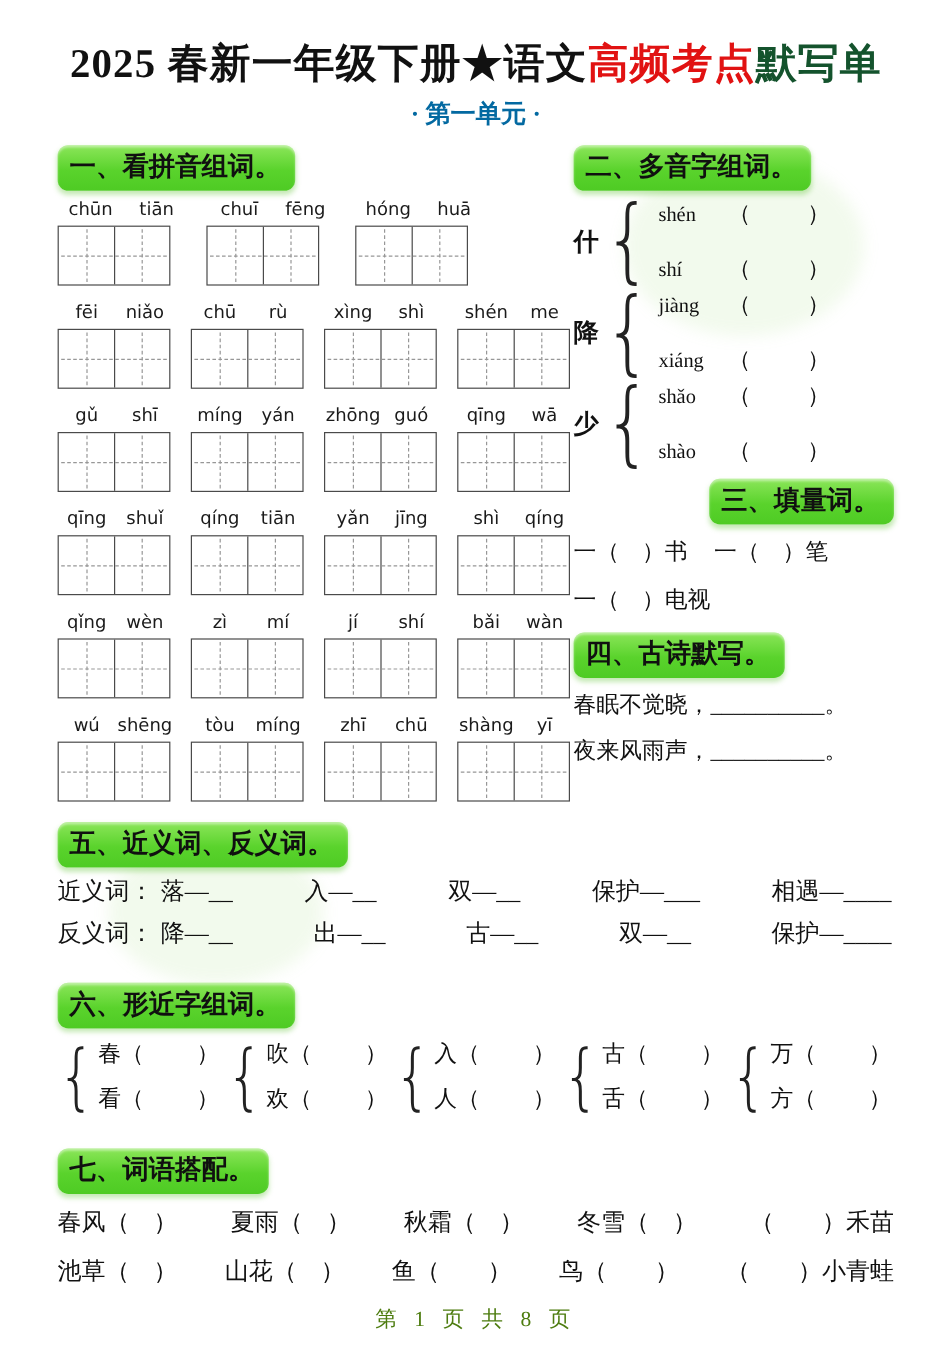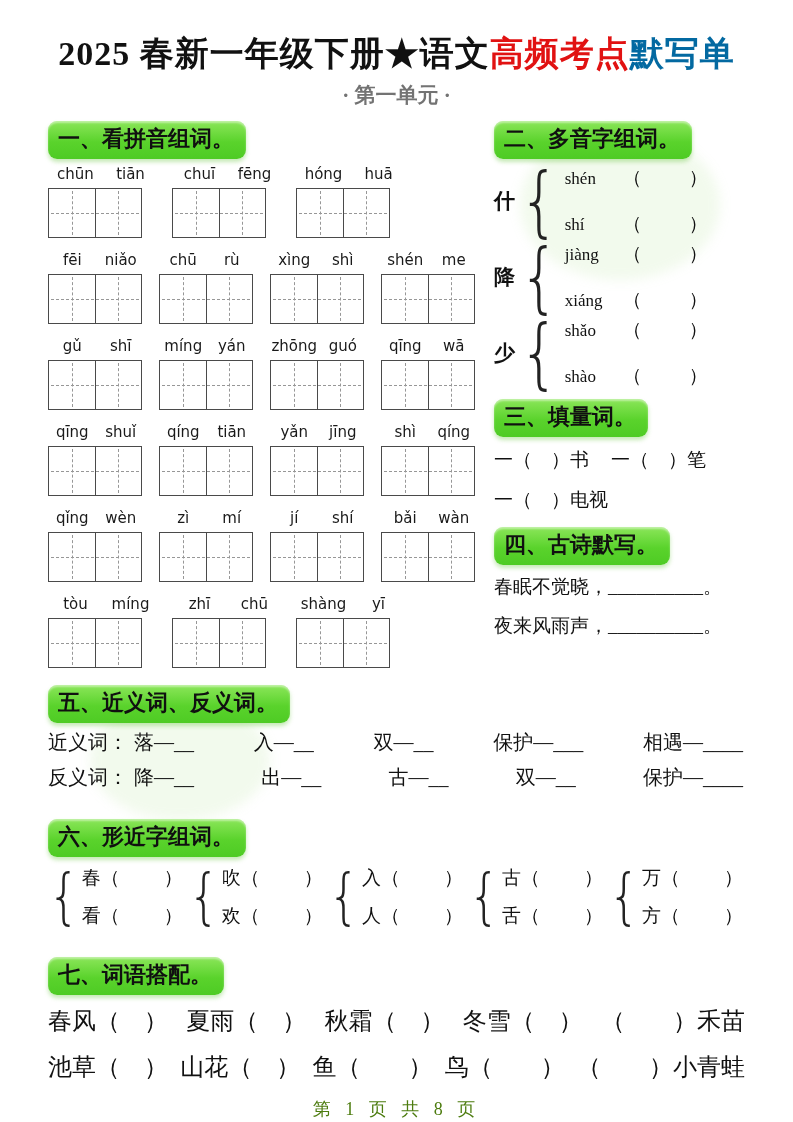--- a/index.html
+++ b/index.html
@@ -12,32 +12,32 @@
   
   .wm{position:absolute;border-radius:50%;background:rgba(150,215,110,.12);filter:blur(6px);z-index:0;}
   .wm1{left:520px;top:130px;width:200px;height:150px;}
   .wm2{left:90px;top:700px;width:180px;height:120px;}
 
   .content{position:relative;z-index:1;display:flex;flex-direction:column;height:100%;}
 
   
   .title{text-align:center;font-size:34px;font-weight:900;letter-spacing:1px;line-height:1.15;}
   .title .red{color:#e11212;}
-  .title .green{color:#0369a1;}
-  .subtitle{text-align:center;font-size:21px;font-weight:700;color:#737373;margin-top:8px;}
+  .title .green{color:#14532d;}
+  .subtitle{text-align:center;font-size:21px;font-weight:700;color:#0369a1;margin-top:8px;}
 
   
   .sec-heading{display:inline-block;font-size:22px;font-weight:800;color:#101010;
     background:linear-gradient(180deg,#8ce65a 0%,#5ad32c 55%,#4ecb24 100%);
     border-radius:9px;padding:3px 12px 5px 10px;
     box-shadow:0 3px 4px rgba(110,200,70,.40), inset 0 2px 2px rgba(255,255,255,.45);}
   .sec{margin-bottom:6px;}
 
   
-  .columns{display:flex;gap:16px;margin-top:12px;}
+  .columns{display:flex;margin-top:12px;}
   .col-left{width:430px;flex:0 0 auto;}
   .col-right{flex:1;min-width:0;}
 
   
   .py-row{margin-bottom:13px;}
   .pair-row{display:flex;gap:14px;}
   .pcol{width:110px;}
   .pylabels{display:flex;font-size:15px;height:21px;margin-bottom:2px;color:#1a1a1a;}
   .pylabels span{flex:1;text-align:center;white-space:nowrap;}
   .tian-pair{width:94px;height:50px;border:1.6px solid #4a4a4a;display:flex;
@@ -71,21 +71,21 @@
 
   
   .xjz-row{display:flex;justify-content:space-between;margin-top:8px;}
   .xjz-pair{display:flex;align-items:center;}
   .xjz-brace{font-size:50px;margin-right:2px;}
   .xjz-col{display:flex;flex-direction:column;gap:12px;}
   .xjz-line{font-size:19px;white-space:nowrap;}
   .xjz-line .paren{font-size:19px;letter-spacing:2px;}
 
   
-  .dp-row{display:flex;justify-content:space-between;font-size:24px;margin:10px 0 14px 0;}
+  .dp-row{display:flex;justify-content:space-between;font-size:20px;margin:10px 0 14px 0;}
   .dp-row span{white-space:nowrap;}
 
   
   .footer{text-align:center;font-size:18px;letter-spacing:5px;margin-top:auto;padding-bottom:16px;color:#4d7c0f;}
 </style>
 </head>
 <body>
 
 <div class="page">
   <div class="wm wm1"></div>
@@ -313,20 +313,30 @@
               <div class="tian-pair">
                   <div class="tian-cell"></div>
                   <div class="tian-cell"></div>
                 </div>
               </div>
           </div>
         </div>
 
         <div class="py-row">
           <div class="pair-row">
+            <div class="pcol">
+                <div class="pylabels">
+                  <span>wú</span>
+                  <span>shēng</span>
+                </div>
+              <div class="tian-pair">
+                  <div class="tian-cell"></div>
+                  <div class="tian-cell"></div>
+                </div>
+              </div>
             <div class="pcol">
                 <div class="pylabels">
                   <span>tòu</span>
                   <span>míng</span>
                 </div>
               <div class="tian-pair">
                   <div class="tian-cell"></div>
                   <div class="tian-cell"></div>
                 </div>
               </div>
@@ -393,21 +403,21 @@
                 <span class="py">shǎo</span>
                 <span class="paren">（　　）</span>
               </div>
             <div class="dyz-row">
                 <span class="py">shào</span>
                 <span class="paren">（　　）</span>
               </div>
           </div>
         </div>
 
-        <div class="sec" style="margin-top:10px;"><span class="sec-heading">三、填量词。</span></div>
+        <div class="sec" style="margin-top:10px;text-align:right;"><span class="sec-heading">三、填量词。</span></div>
         <div class="rline">
           <span>一（　）书</span><span class="gap"></span><span>一（　）笔</span>
         </div>
         <div class="rline">
           <span>一（　）电视</span>
         </div>
 
         <div class="sec" style="margin-top:10px;"><span class="sec-heading">四、古诗默写。</span></div>
         <div class="poem-line">春眠不觉晓，__________。</div>
         <div class="poem-line">夜来风雨声，__________。</div>

